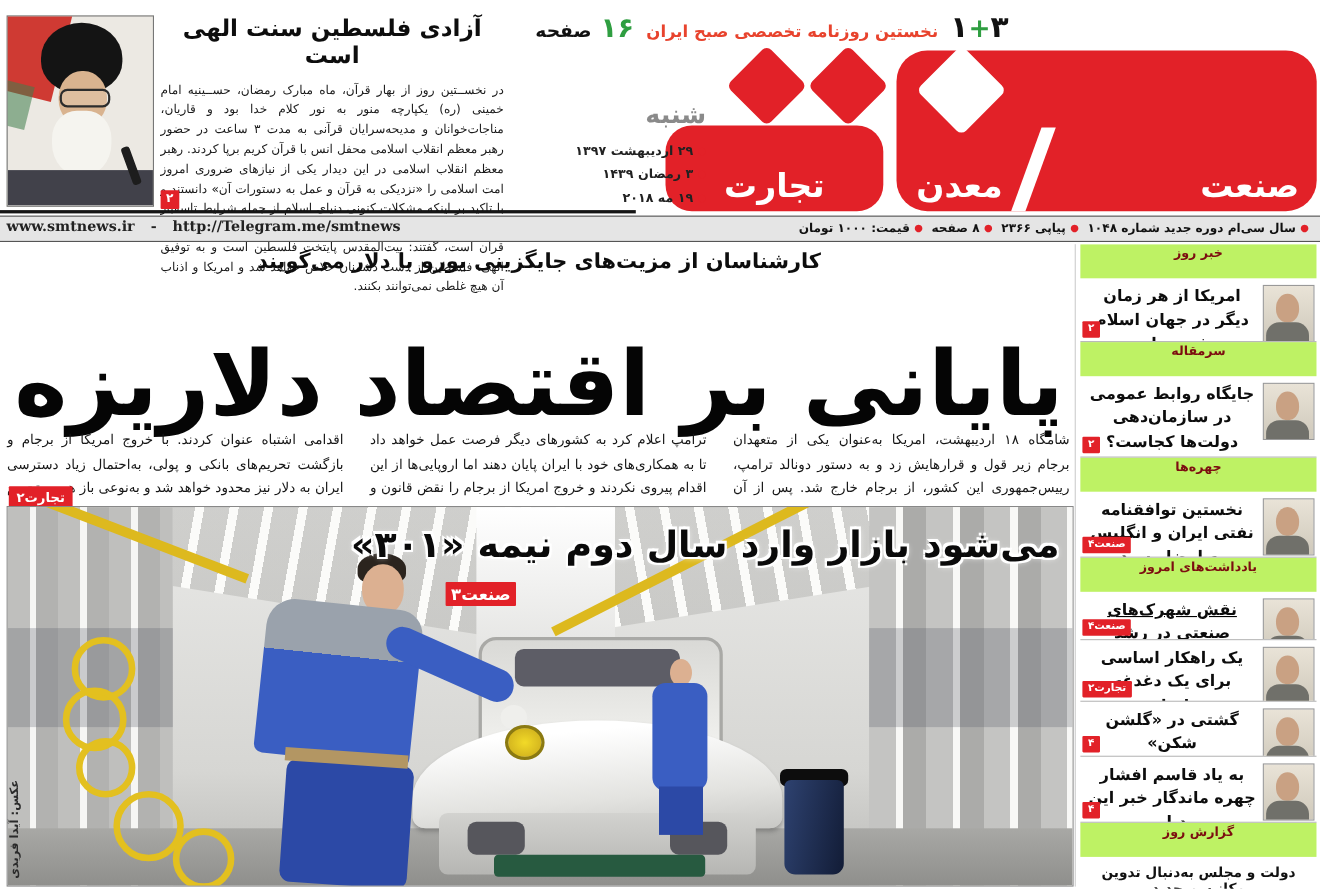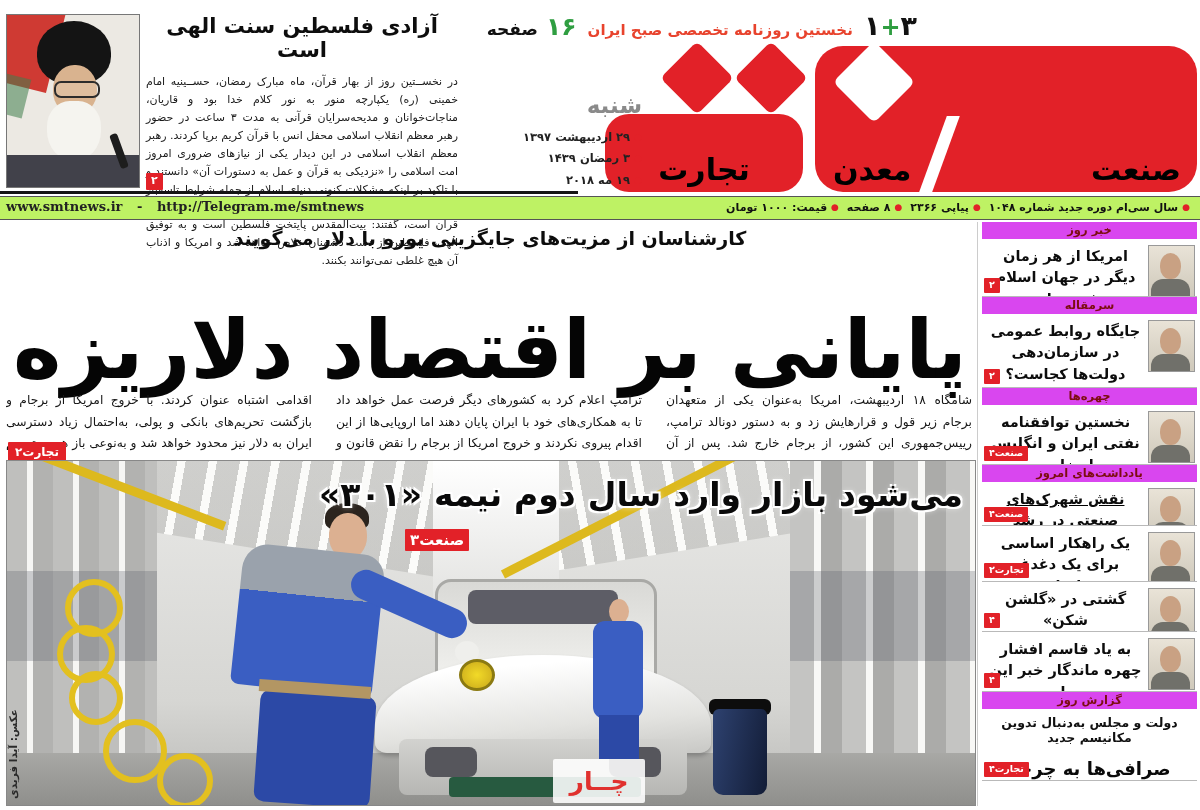--- a/index.html
+++ b/index.html
@@ -30,39 +30,39 @@
   .masthead{position:absolute;right:3px;top:10px;width:594px;height:182px;text-align:center;}
   .tagline{position:absolute;top:0;right:280px;white-space:nowrap;}
   .tg-num{font-size:27px;font-weight:bold;color:#111;}
   .tg-plus{color:#2f9e41;font-weight:bold;font-size:24px;}
   .tg-text{font-size:15px;font-weight:bold;color:#e8432d;margin:0 6px;}
   .tg-pages-num{font-size:25px;font-weight:bold;color:#2f9e41;}
   .tg-pages-word{font-size:17px;font-weight:bold;color:#111;margin-right:3px;}
   .logo{position:absolute;top:36px;left:0;right:0;height:146px;}
   .logo-block-a{position:absolute;right:0;top:0;width:382px;height:146px;background:#e22128;border-radius:28px;}
   .logo-diamond-white{position:absolute;left:30px;top:7px;width:58px;height:58px;background:#fff;transform:rotate(45deg);border-radius:6px;}
-  .logo-word{color:#000000;font-weight:bold;font-size:30px;position:absolute;bottom:5px;}
+  .logo-word{color:#ffffff;font-weight:bold;font-size:30px;position:absolute;bottom:5px;}
   .lw-sanat{right:16px;}
   .lw-madan{left:18px;}
   .logo-slash-a{position:absolute;left:118px;bottom:0;width:13px;height:76px;background:#fff;transform:skewX(-20deg);}
   .logo-block-b{position:absolute;right:394px;top:68px;width:198px;height:78px;background:#e22128;border-radius:24px;
                 display:flex;align-items:flex-end;justify-content:center;}
   .lw-tejarat{position:static;padding-bottom:5px;}
   .logo-d1{position:absolute;right:400px;top:6px;width:52px;height:52px;background:#e22128;transform:rotate(45deg);border-radius:6px;}
   .logo-d2{position:absolute;right:474px;top:6px;width:52px;height:52px;background:#e22128;transform:rotate(45deg);border-radius:6px;}
 
   
   .dateblock{position:absolute;left:492px;top:92px;width:150px;}
   .weekday{font-size:23px;font-weight:bold;color:#8a8a8a;margin:0 0 9px;}
   .dateline{font-size:11.5px;font-weight:bold;color:#222;line-height:1.85;}
   .bullet{color:#e22128;font-size:9px;margin-left:4px;vertical-align:1px;}
 
   
   .infobar{position:absolute;left:0;top:196px;width:1200px;height:22px;
-           border-top:1px solid #555;border-bottom:1px solid #555;background:#bef264;}
+           border-top:1px solid #555;border-bottom:1px solid #555;background:#e5e5e5;}
   .infobar-left{position:absolute;left:6px;top:2px;direction:ltr;font-family:"DejaVu Serif",serif;
                 font-size:13px;font-weight:bold;color:#222;}
   .infobar-left .sep{margin:0 10px;}
   .infobar-right{position:absolute;right:6px;top:4px;font-size:11px;font-weight:bold;color:#111;white-space:nowrap;}
   .rdot{color:#e22128;font-size:9px;margin:0 4px;vertical-align:1px;}
 
   
   .kicker{position:absolute;left:6px;top:227px;width:968px;text-align:center;
           font-size:19px;font-weight:bold;color:#0d0d0d;}
   .main-headline{position:absolute;left:6px;top:246px;width:968px;text-align:center;
@@ -125,21 +125,21 @@
   .photo-tag{position:absolute;left:398px;top:68px;font-size:15px;}
   .photo-credit{position:absolute;left:0;bottom:6px;writing-mode:vertical-rl;transform:rotate(180deg);
      font-size:10.5px;font-weight:bold;color:#2a2a2a;}
   .photo-watermark{position:absolute;left:546px;bottom:2px;width:92px;height:44px;
      background:rgba(255,255,255,.88);color:#e0312e;font-size:25px;font-weight:bold;
      display:flex;align-items:center;justify-content:center;border-radius:2px;}
 
   
   .vrule{position:absolute;right:222px;top:222px;bottom:4px;width:1px;background:#ccc;}
   .sidebar{position:absolute;right:3px;top:222px;width:215px;height:586px;overflow:hidden;}
-  .sec-bar{height:17px;line-height:17px;background:#d946ef;color:#7c0d10;
+  .sec-bar{height:31px;line-height:17px;background:#bef264;color:#7c0d10;
            font-size:11.5px;font-weight:bold;text-align:center;}
   .sb-item{position:relative;border-bottom:1px solid #b9b9b9;padding:7px 52px 2px 4px;
            text-align:center;box-sizing:border-box;overflow:hidden;}
   .sb-item.no-photo{padding:4px 6px 2px 6px;}
   .sb-photo{position:absolute;right:2px;top:6px;width:45px;height:50px;border:1px solid #999;
             background:linear-gradient(#e9e3d7,#cfc9bb);overflow:hidden;}
   .sb-photo::before{content:"";position:absolute;left:11px;top:7px;width:21px;height:26px;
             background:#c9a183;border-radius:50% 50% 46% 46%;}
   .sb-photo::after{content:"";position:absolute;left:2px;bottom:-7px;width:39px;height:24px;
             background:#70706a;border-radius:12px 12px 0 0;}
@@ -262,21 +262,20 @@
         <span dir="rtl">«۳۰۱»</span>
         <span dir="rtl">نیمه</span>
         <span dir="rtl">دوم</span>
         <span dir="rtl">سال</span>
         <span dir="rtl">وارد</span>
         <span dir="rtl">بازار</span>
         <span dir="rtl">می‌شود</span>
       </div>
     <span class="tag photo-tag">صنعت۳</span>
     <div class="photo-credit">عکس: آیدا فریدی</div>
-    <div class="photo-watermark">چــار</div>
   </div>
 
   <div class="vrule"></div>
 
   <div class="sidebar">
 
     <div class="sec-bar">خبر روز</div>
     <div class="sb-item" style="height:58px;">
       <div class="sb-headline">امریکا از هر زمان دیگر در جهان اسلام منفورتر است</div>
       <div class="sb-photo"></div>

